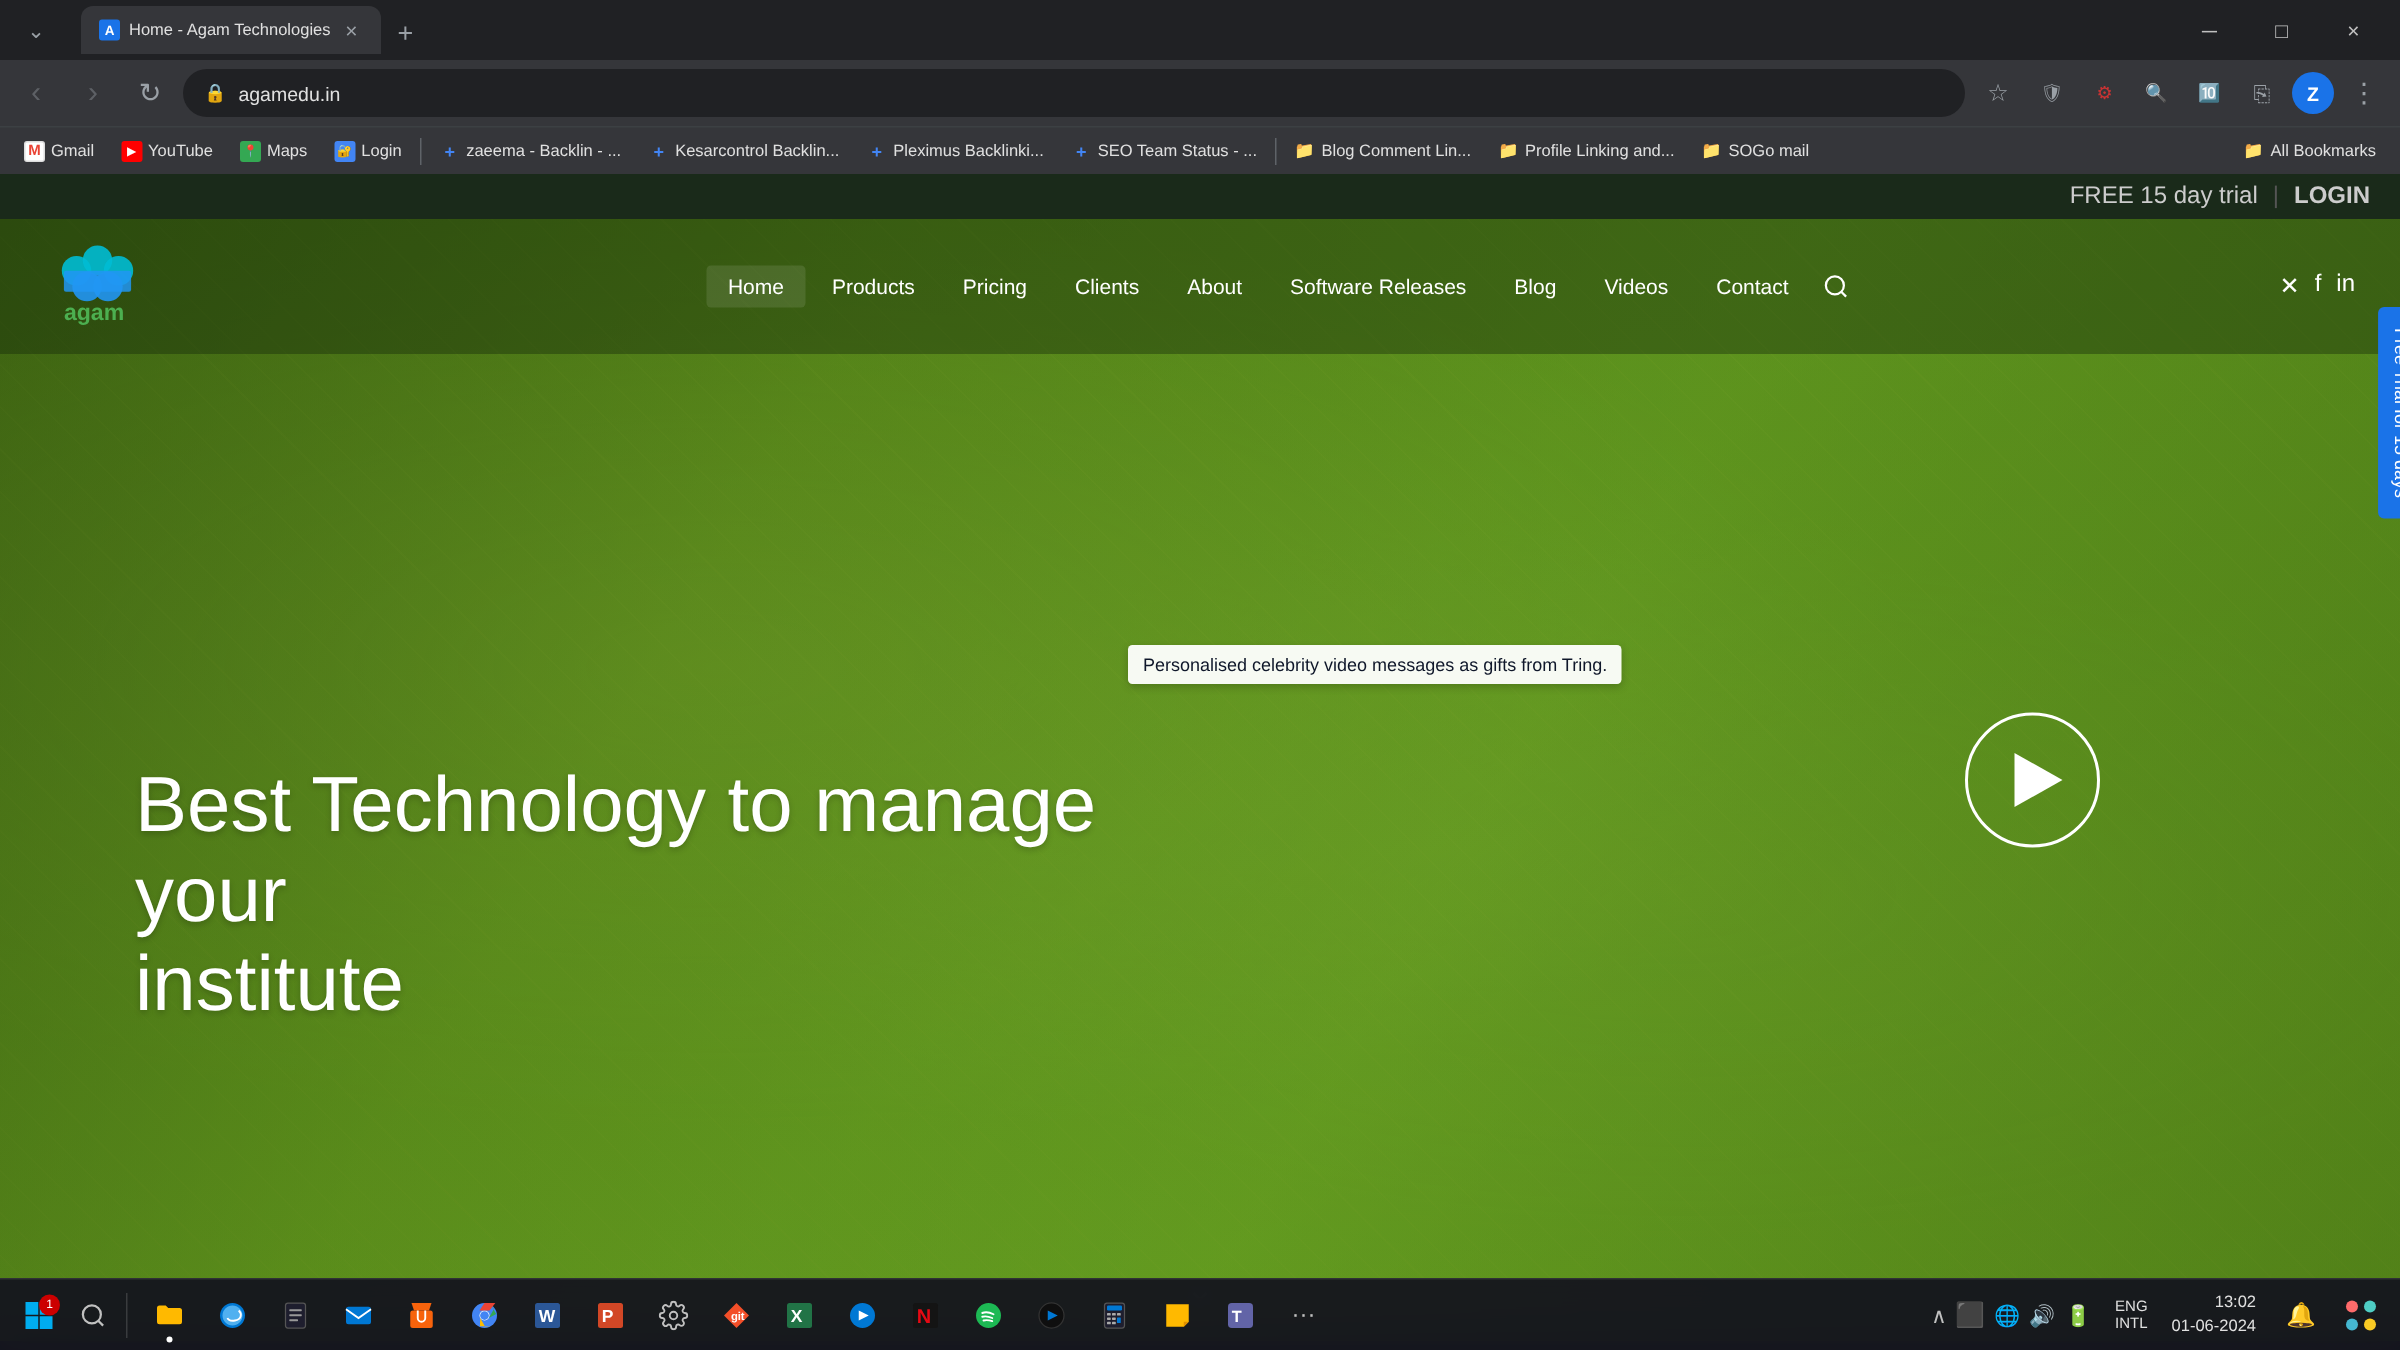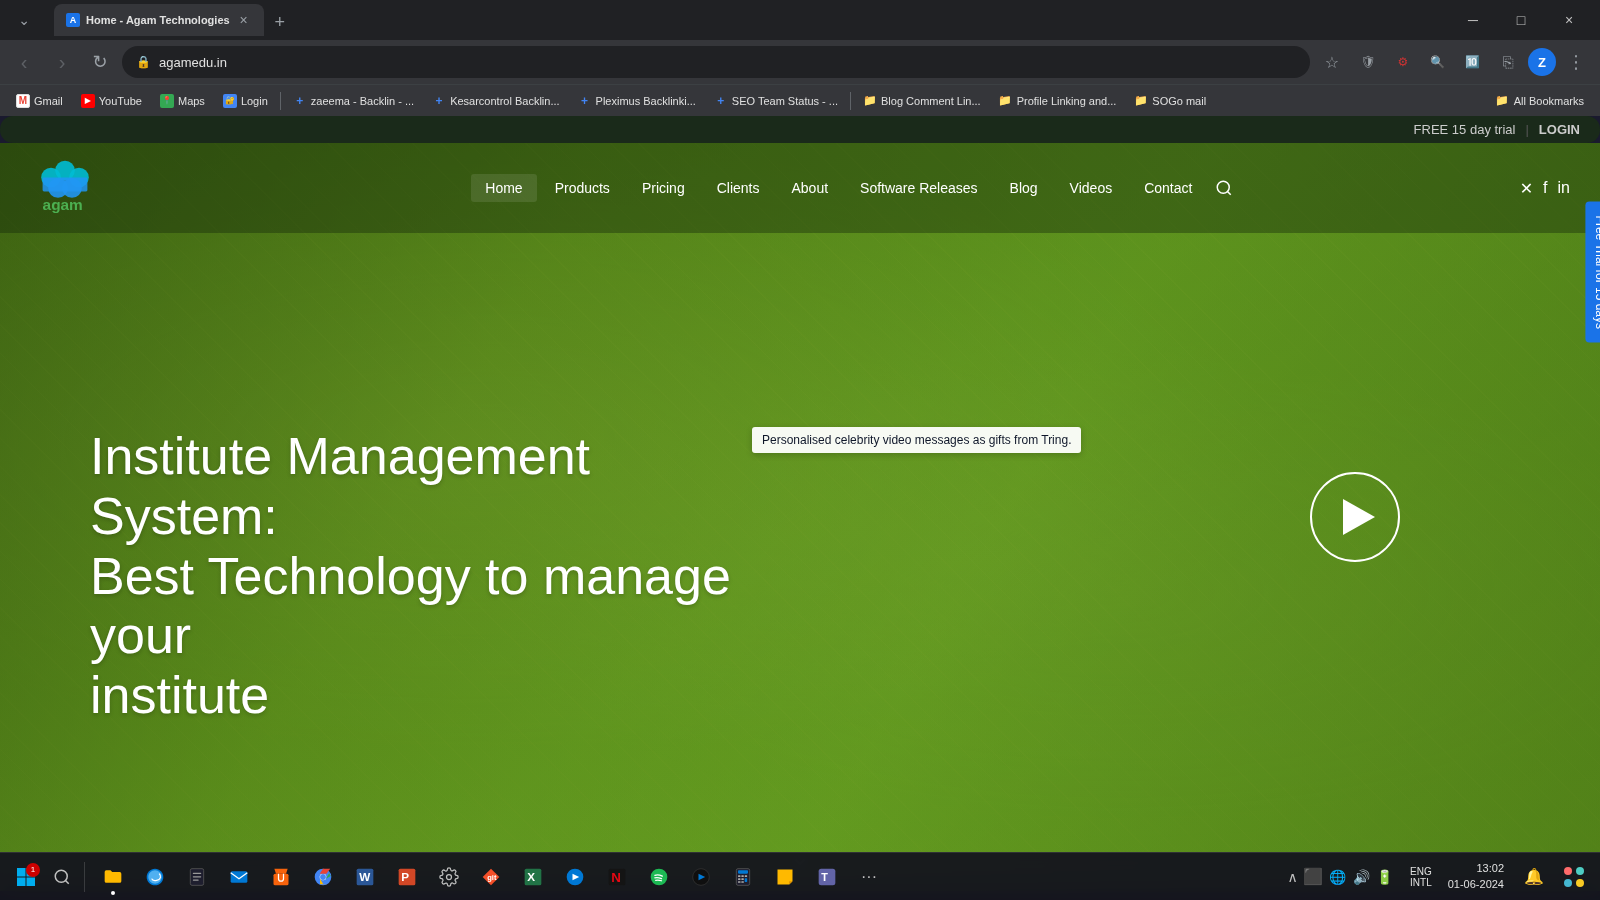--- a/index.html
+++ b/index.html
@@ -3,21 +3,21 @@
   <meta charset="utf-8">
   <style>
     * { margin: 0; padding: 0; box-sizing: border-box; }
     body { width: 1600px; height: 900px; overflow: hidden; font-family: 'Segoe UI', Arial, sans-serif; background: #1a1a2e; }
     .title-bar { display: flex; align-items: center; padding: 6px 8px; gap: 6px; background: #202124; height: 40px; }
     .window-controls-left { display: flex; align-items: center; gap: 4px; }
     .tab-list { display: flex; align-items: flex-end; flex: 1; gap: 2px; margin-left: 8px; }
     .tab { display: flex; align-items: center; gap: 6px; background: #3c4043; border-radius: 8px 8px 0 0; padding: 6px 12px; height: 32px; min-width: 200px; max-width: 240px; }
     .tab.active { background: #35363a; }
     .tab-favicon { width: 14px; height: 14px; border-radius: 2px; background: #4285f4; display: flex; align-items: center; justify-content: center; font-size: 8px; color: white; flex-shrink: 0; }
-    .tab-title { font-size: 11px; color: #e0e0e0; white-space: nowrap; overflow: hidden; text-overflow: ellipsis; flex: 1; font-weight: bold; }
+    .tab-title { font-size: 11px; color: #e0e0e0; white-space: nowrap; overflow: hidden; text-overflow: ellipsis; flex: 1; }
     .tab-close { color: #9aa0a6; font-size: 14px; cursor: pointer; width: 16px; height: 16px; display: flex; align-items: center; justify-content: center; border-radius: 50%; flex-shrink: 0; }
     .tab-new { width: 28px; height: 28px; display: flex; align-items: center; justify-content: center; color: #9aa0a6; font-size: 18px; cursor: pointer; border-radius: 50%; }
     .window-controls-right { display: flex; gap: 2px; margin-left: auto; }
     .win-btn { width: 46px; height: 32px; display: flex; align-items: center; justify-content: center; color: #c0c0c0; font-size: 14px; cursor: pointer; }
 
     
     .nav-bar { display: flex; align-items: center; padding: 4px 8px; gap: 6px; background: #35363a; height: 44px; }
     .nav-btn { width: 32px; height: 32px; display: flex; align-items: center; justify-content: center; color: #9aa0a6; font-size: 16px; cursor: pointer; border-radius: 50%; }
     .nav-btn.disabled { opacity: 0.4; cursor: default; }
     .address-bar { flex: 1; background: #202124; border-radius: 20px; padding: 6px 14px; display: flex; align-items: center; gap: 8px; height: 32px; }
@@ -30,21 +30,21 @@
     .bookmarks-bar { display: flex; align-items: center; padding: 2px 8px; gap: 2px; background: #35363a; height: 32px; border-top: 1px solid #3c4043; overflow: hidden; }
     .bookmark-item { display: flex; align-items: center; gap: 4px; padding: 3px 8px; border-radius: 4px; cursor: pointer; color: #e0e0e0; font-size: 11px; white-space: nowrap; }
     .bookmark-favicon { width: 14px; height: 14px; border-radius: 2px; flex-shrink: 0; display: flex; align-items: center; justify-content: center; font-size: 9px; }
     .bookmark-sep { width: 1px; height: 18px; background: #5f6368; margin: 0 2px; }
     .bookmarks-right { margin-left: auto; display: flex; align-items: center; }
 
     
     .website { position: relative; width: 100%; height: calc(900px - 116px); overflow: hidden; }
     
     
-    .site-topbar { background: #1a2a1a; text-align: right; padding: 6px 20px; font-size: 13px; color: #cccccc; display: flex; justify-content: flex-end; align-items: flex-start; gap: 10px; border-radius: 13px; }
+    .site-topbar { background: #1a2a1a; text-align: right; padding: 6px 20px; font-size: 16px; color: #cccccc; display: flex; justify-content: flex-end; align-items: flex-start; gap: 10px; }
 
     
     .hero { position: relative; width: 100%; height: calc(900px - 116px - 36px); background: #6db33f; overflow: hidden; }
     .hero-bg { position: absolute; inset: 0; background: linear-gradient(135deg, rgba(80,130,20,0.9) 0%, rgba(100,160,30,0.85) 50%, rgba(90,145,25,0.9) 100%); }
     .hero-bg-image { position: absolute; inset: 0; background: 
       repeating-linear-gradient(45deg, rgba(120,160,40,0.15) 0px, rgba(120,160,40,0.15) 1px, transparent 1px, transparent 20px),
       linear-gradient(180deg, rgba(60,100,15,0.3) 0%, rgba(100,150,30,0.2) 100%);
     }
     
     .laptop-overlay { position: absolute; top: 0; left: 0; right: 0; bottom: 0; opacity: 0.35; background: 
@@ -271,21 +271,21 @@
 
       <div class="social-links">
         <span class="social-icon">✕</span>
         <span class="social-icon">f</span>
         <span class="social-icon">in</span>
       </div>
     </div>
 
     <div class="hero-content">
       <h1 class="hero-title">
-        <span>Institute Management System:</span><br>
+        <br>
         <span>Best Technology to manage your</span><br>
         <span>institute</span>
       </h1>
     </div>
 
     <div class="tooltip">
       <span>Personalised celebrity video messages as gifts from Tring.</span>
     </div>
 
     <div class="play-btn">

